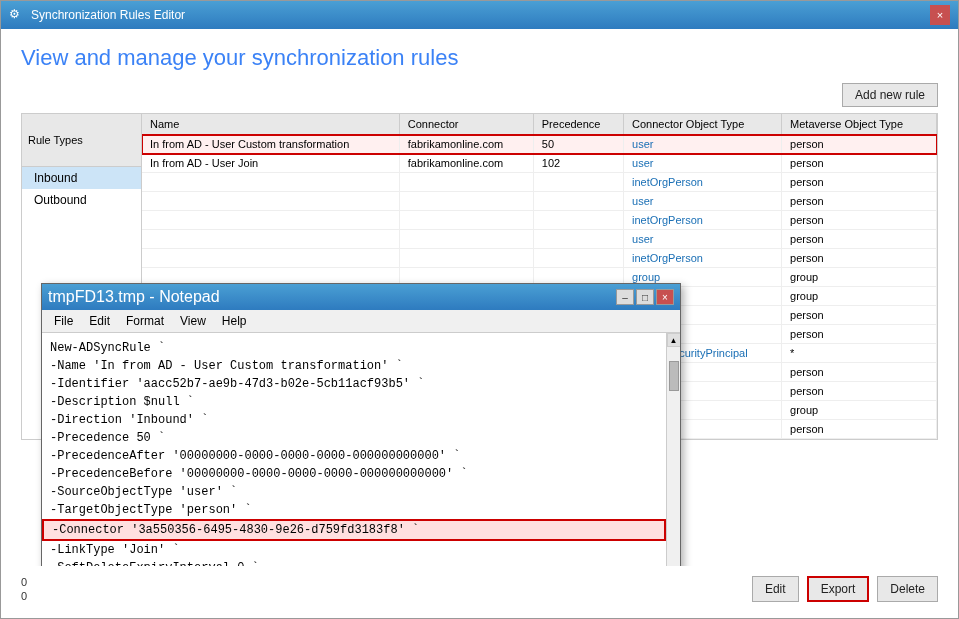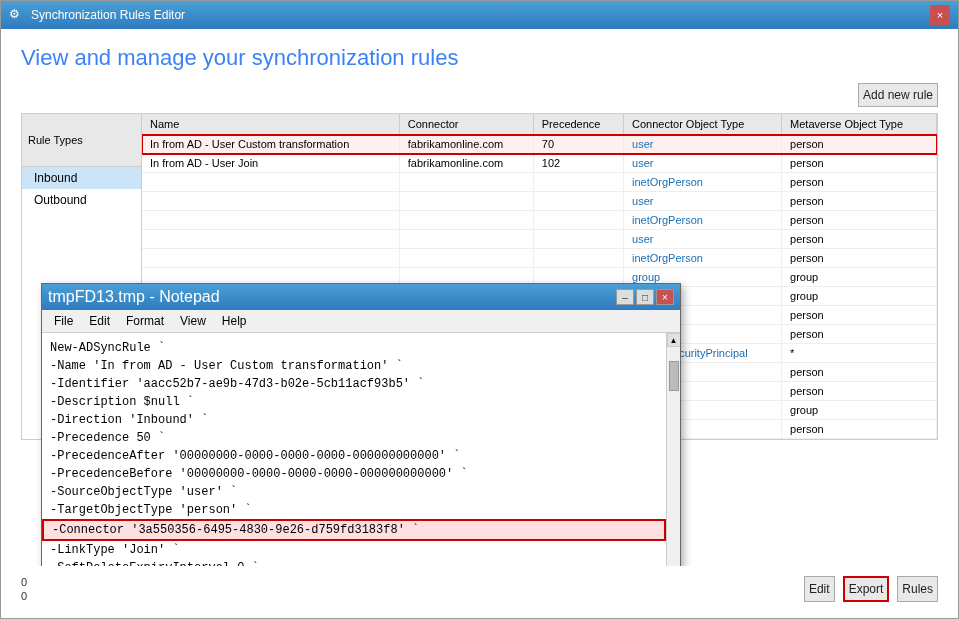--- a/index.html
+++ b/index.html
@@ -70,21 +70,21 @@
       color: #3b82f6;
       font-weight: 300;
       margin-bottom: 12px;
     }
     .toolbar-row {
       display: flex;
       justify-content: flex-end;
       margin-bottom: 6px;
     }
     .btn {
-      padding: 4px 4px;
+      padding: 4px 12px;
       border: 1px solid #aaa;
       background: #e8e8e8;
       cursor: pointer;
       font-size: 12px;
       color: #222;
     }
     .btn-highlighted {
       border: 2px solid #cc0000;
     }
     .main-grid {
@@ -307,21 +307,21 @@
                 <th>Connector</th>
                 <th>Precedence</th>
                 <th>Connector Object Type</th>
                 <th>Metaverse Object Type</th>
               </tr>
             </thead>
             <tbody id="table-body">
             <tr style="outline: rgb(204, 0, 0) solid 2px; outline-offset: -1px; background: #d946ef;">
                   <td style="background: rgb(255, 240, 240);">In from AD - User Custom transformation</td>
                   <td style="background: rgb(255, 240, 240);">fabrikamonline.com</td>
-                  <td style="background: rgb(255, 240, 240);">70</td>
+                  <td style="background: rgb(255, 240, 240);">50</td>
                   <td style="color: rgb(26, 111, 181); background: rgb(255, 240, 240);">user</td>
                   <td style="background: rgb(255, 240, 240);">person</td>
                 </tr>
                 <tr>
                   <td>In from AD - User Join</td>
                   <td>fabrikamonline.com</td>
                   <td>102</td>
                   <td style="color: rgb(26, 111, 181);">user</td>
                   <td>person</td>
                 </tr>
@@ -457,17 +457,17 @@
     </div>
 
     <div class="bottom-area">
       <div>
         <div class="zero-label">0</div>
         <div class="zero-label">0</div>
       </div>
       <div class="bottom-buttons">
         <button class="btn">Edit</button>
         <button class="btn btn-highlighted">Export</button>
-        <button class="btn">Rules</button>
+        <button class="btn">Delete</button>
       </div>
     </div>
   </div>
 </div>
 
 </body></html>

